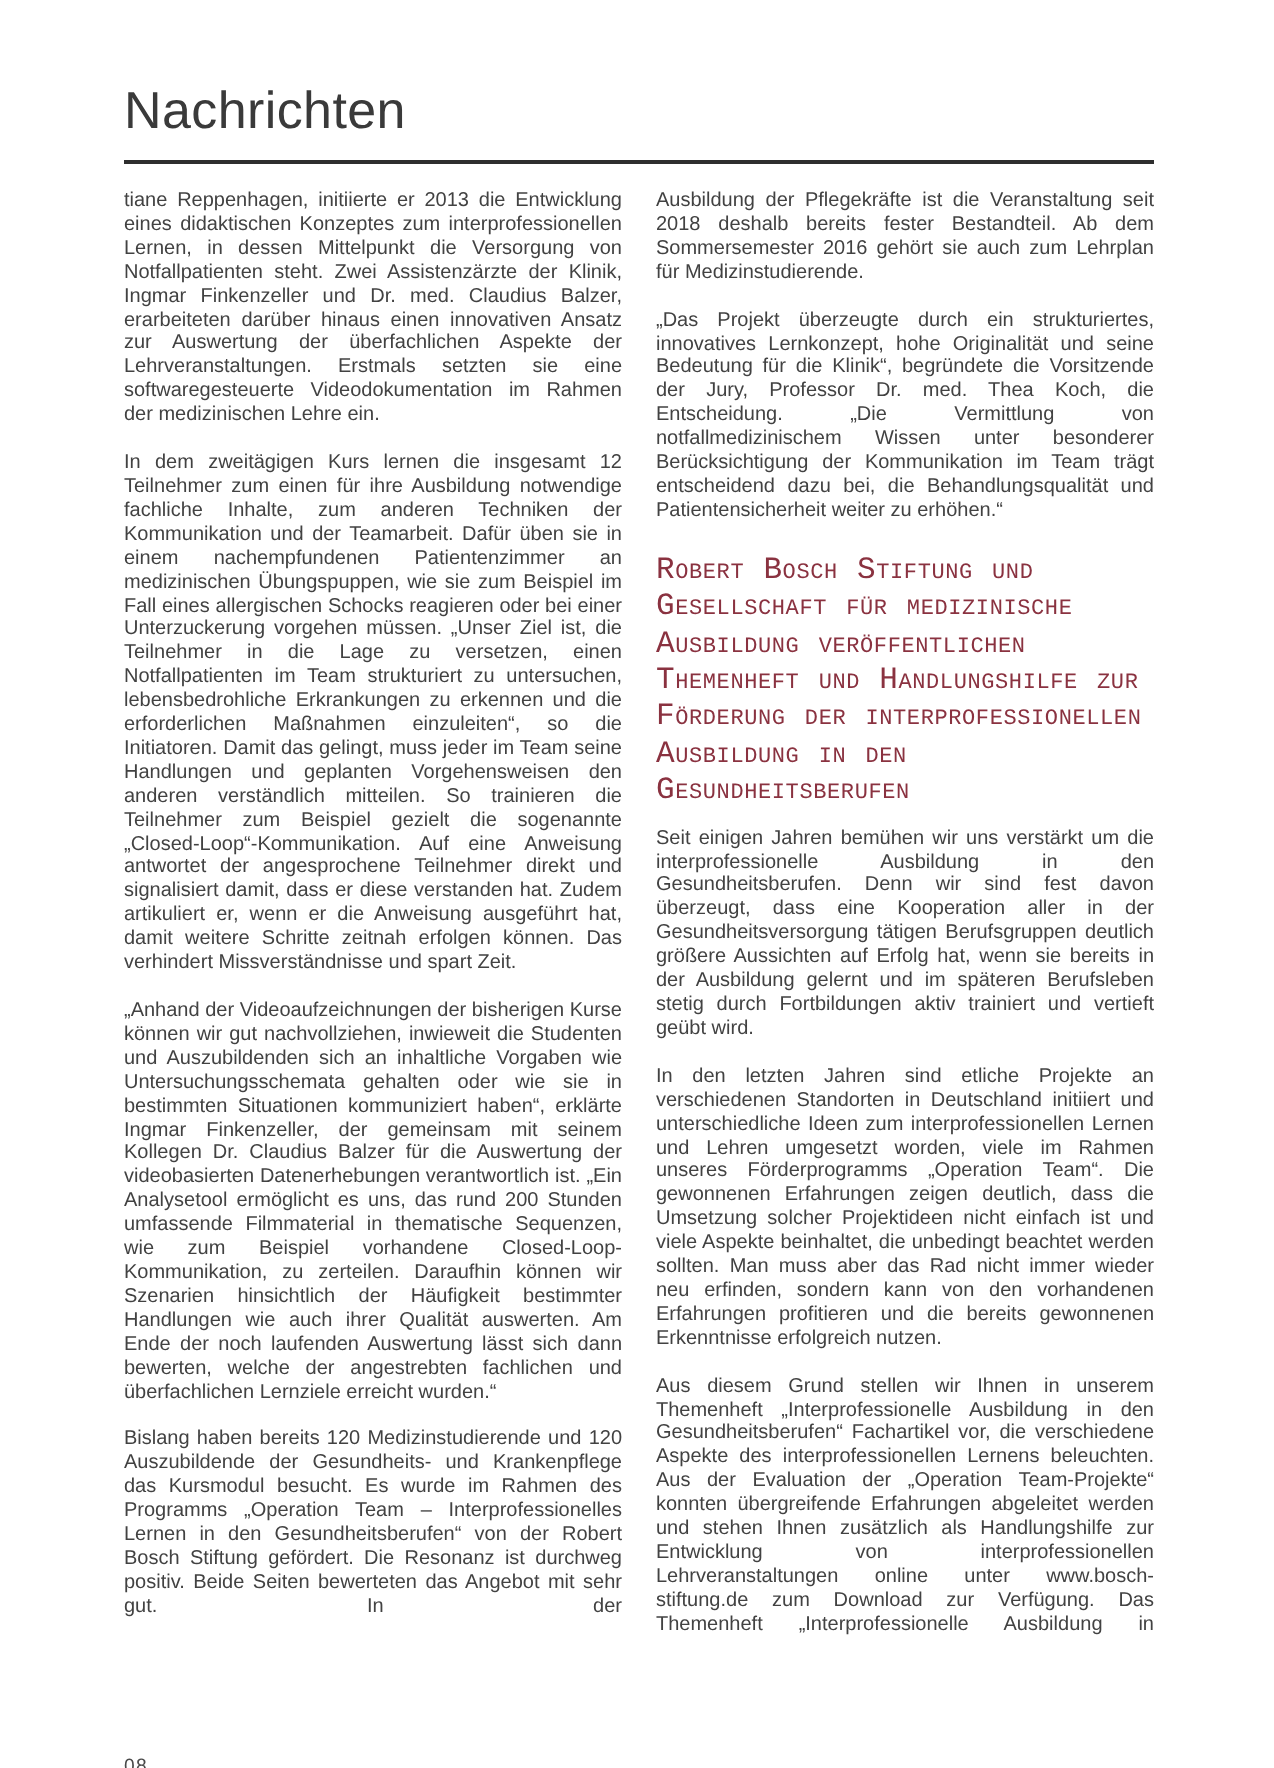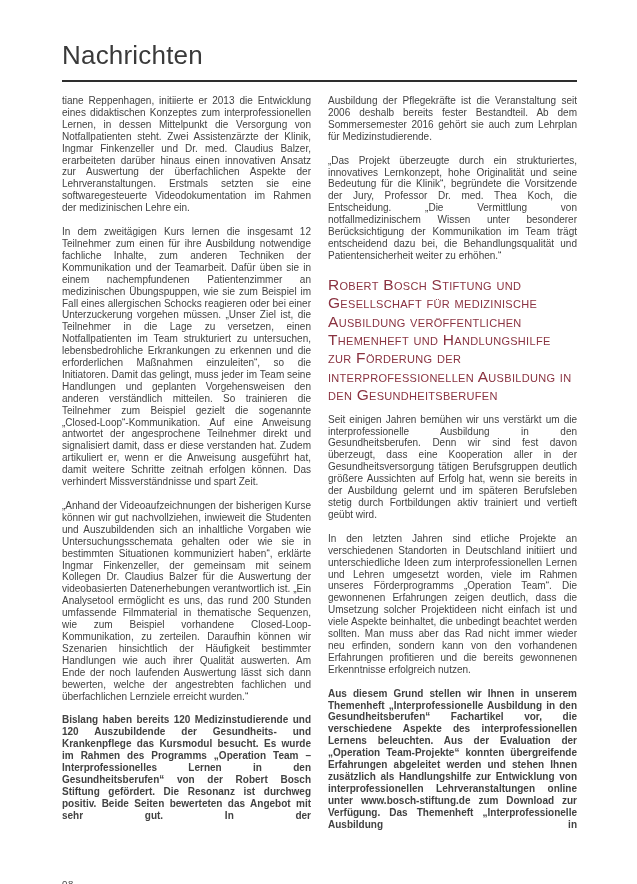--- a/index.html
+++ b/index.html
@@ -42,30 +42,30 @@
   .body-para {
     font-size: 10px;
     line-height: 11.9px;
     text-align: justify;
     color: var(--body-ink, #424242);
     margin: 0 0 12px 0;
   }
   .para-list.continues-last p:last-child {
     text-align-last: justify;
     margin-bottom: 0;
-    font-weight: bold;
   }
   .section-heading {
     color: var(--accent, #8a3240);
     font-variant: small-caps;
     font-weight: 400;
     font-size: 15.5px;
     line-height: 18.4px;
     letter-spacing: 0.3px;
     margin: 14px 0 9px 0;
+    font-family: Liberation Mono, monospace;
   }
   .footer {
     position: absolute;
     left: 62px;
     top: 835px;
     width: 515px;
     display: flex;
     justify-content: space-between;
     align-items: baseline;
     font-size: 9.6px;
@@ -87,21 +87,21 @@
 
     <section class="col para-list continues-last">
         <p class="body-para">tiane Reppenhagen, initiierte er 2013 die Entwicklung eines didaktischen Konzeptes zum interprofessionellen Lernen, in dessen Mittelpunkt die Versorgung von Notfallpatienten steht. Zwei Assistenzärzte der Klinik, Ingmar Finkenzeller und Dr. med. Claudius Balzer, erarbeiteten darüber hinaus einen innovativen Ansatz zur Auswertung der überfachlichen Aspekte der Lehrveranstaltungen. Erstmals setzten sie eine softwaregesteuerte Videodokumentation im Rahmen der medizinischen Lehre ein.</p>
         <p class="body-para">In dem zweitägigen Kurs lernen die insgesamt 12 Teilnehmer zum einen für ihre Ausbildung notwendige fachliche Inhalte, zum anderen Techniken der Kommunikation und der Teamarbeit. Dafür üben sie in einem nachempfundenen Patientenzimmer an medizinischen Übungspuppen, wie sie zum Beispiel im Fall eines allergischen Schocks reagieren oder bei einer Unterzuckerung vorgehen müssen. „Unser Ziel ist, die Teilnehmer in die Lage zu versetzen, einen Notfallpatienten im Team strukturiert zu untersuchen, lebensbedrohliche Erkrankungen zu erkennen und die erforderlichen Maßnahmen einzuleiten“, so die Initiatoren. Damit das gelingt, muss jeder im Team seine Handlungen und geplanten Vorgehensweisen den anderen verständlich mitteilen. So trainieren die Teilnehmer zum Beispiel gezielt die sogenannte „Closed-Loop“-Kommunikation. Auf eine Anweisung antwortet der angesprochene Teilnehmer direkt und signalisiert damit, dass er diese verstanden hat. Zudem artikuliert er, wenn er die Anweisung ausgeführt hat, damit weitere Schritte zeitnah erfolgen können. Das verhindert Missverständnisse und spart Zeit.</p>
         <p class="body-para">„Anhand der Videoaufzeichnungen der bisherigen Kurse können wir gut nachvollziehen, inwieweit die Studenten und Auszubildenden sich an inhaltliche Vorgaben wie Untersuchungsschemata gehalten oder wie sie in bestimmten Situationen kommuniziert haben“, erklärte Ingmar Finkenzeller, der gemeinsam mit seinem Kollegen Dr. Claudius Balzer für die Auswertung der videobasierten Datenerhebungen verantwortlich ist. „Ein Analysetool ermöglicht es uns, das rund 200 Stunden umfassende Filmmaterial in thematische Sequenzen, wie zum Beispiel vorhandene Closed-Loop-Kommunikation, zu zerteilen. Daraufhin können wir Szenarien hinsichtlich der Häufigkeit bestimmter Handlungen wie auch ihrer Qualität auswerten. Am Ende der noch laufenden Auswertung lässt sich dann bewerten, welche der angestrebten fachlichen und überfachlichen Lernziele erreicht wurden.“</p>
         <p class="body-para">Bislang haben bereits 120 Medizinstudierende und 120 Auszubildende der Gesundheits- und Krankenpflege das Kursmodul besucht. Es wurde im Rahmen des Programms „Operation Team – Interprofessionelles Lernen in den Gesundheitsberufen“ von der Robert Bosch Stiftung gefördert. Die Resonanz ist durchweg positiv. Beide Seiten bewerteten das Angebot mit sehr gut. In der</p>
       </section>
 
     <section class="col">
       <div class="para-list">
-          <p class="body-para">Ausbildung der Pflegekräfte ist die Veranstaltung seit 2006 deshalb bereits fester Bestandteil. Ab dem Sommersemester 2016 gehört sie auch zum Lehrplan für Medizinstudierende.</p>
+          <p class="body-para">Ausbildung der Pflegekräfte ist die Veranstaltung seit 2018 deshalb bereits fester Bestandteil. Ab dem Sommersemester 2016 gehört sie auch zum Lehrplan für Medizinstudierende.</p>
           <p class="body-para">„Das Projekt überzeugte durch ein strukturiertes, innovatives Lernkonzept, hohe Originalität und seine Bedeutung für die Klinik“, begründete die Vorsitzende der Jury, Professor Dr. med. Thea Koch, die Entscheidung. „Die Vermittlung von notfallmedizinischem Wissen unter besonderer Berücksichtigung der Kommunikation im Team trägt entscheidend dazu bei, die Behandlungsqualität und Patientensicherheit weiter zu erhöhen.“</p>
         </div>
 
       <h2 class="section-heading">Robert Bosch Stiftung und Gesellschaft für medizinische Ausbildung veröffentlichen Themenheft und Handlungshilfe zur Förderung der interprofessionellen Ausbildung in den Gesundheitsberufen</h2>
 
       <div class="para-list continues-last">
           <p class="body-para">Seit einigen Jahren bemühen wir uns verstärkt um die interprofessionelle Ausbildung in den Gesundheitsberufen. Denn wir sind fest davon überzeugt, dass eine Kooperation aller in der Gesundheitsversorgung tätigen Berufsgruppen deutlich größere Aussichten auf Erfolg hat, wenn sie bereits in der Ausbildung gelernt und im späteren Berufsleben stetig durch Fortbildungen aktiv trainiert und vertieft geübt wird.</p>
           <p class="body-para">In den letzten Jahren sind etliche Projekte an verschiedenen Standorten in Deutschland initiiert und unterschiedliche Ideen zum interprofessionellen Lernen und Lehren umgesetzt worden, viele im Rahmen unseres Förderprogramms „Operation Team“. Die gewonnenen Erfahrungen zeigen deutlich, dass die Umsetzung solcher Projektideen nicht einfach ist und viele Aspekte beinhaltet, die unbedingt beachtet werden sollten. Man muss aber das Rad nicht immer wieder neu erfinden, sondern kann von den vorhandenen Erfahrungen profitieren und die bereits gewonnenen Erkenntnisse erfolgreich nutzen.</p>
           <p class="body-para">Aus diesem Grund stellen wir Ihnen in unserem Themenheft „Interprofessionelle Ausbildung in den Gesundheitsberufen“ Fachartikel vor, die verschiedene Aspekte des interprofessionellen Lernens beleuchten. Aus der Evaluation der „Operation Team-Projekte“ konnten übergreifende Erfahrungen abgeleitet werden und stehen Ihnen zusätzlich als Handlungshilfe zur Entwicklung von interprofessionellen Lehrveranstaltungen online unter www.bosch-stiftung.de zum Download zur Verfügung. Das Themenheft „Interprofessionelle Ausbildung in</p>
         </div>

